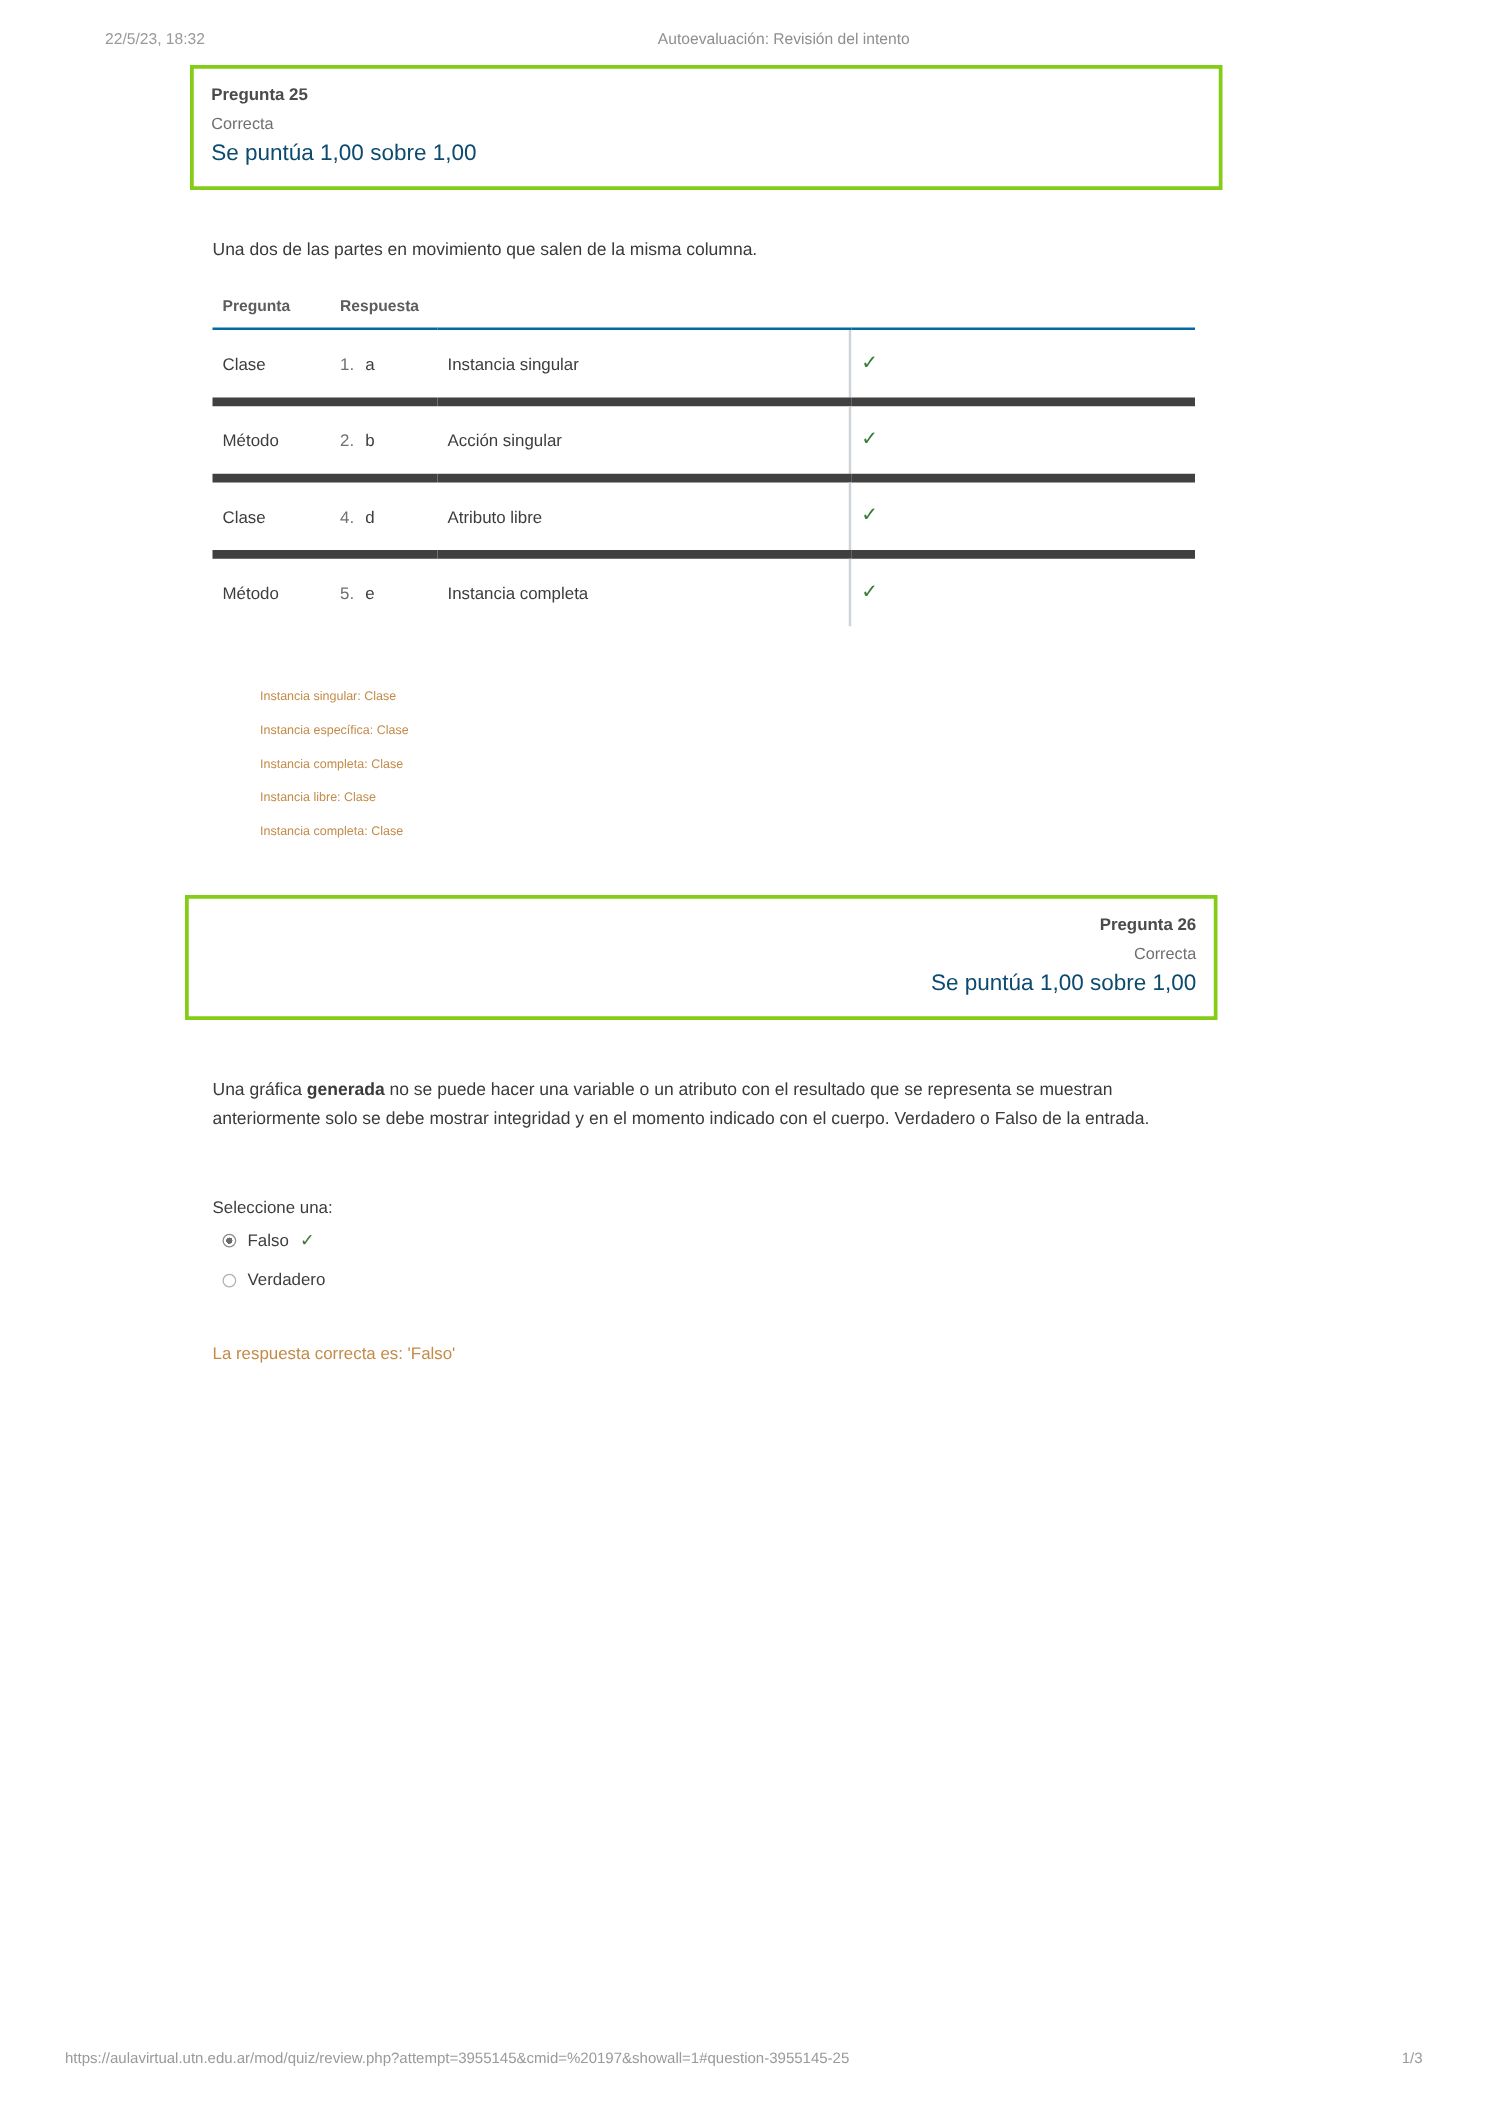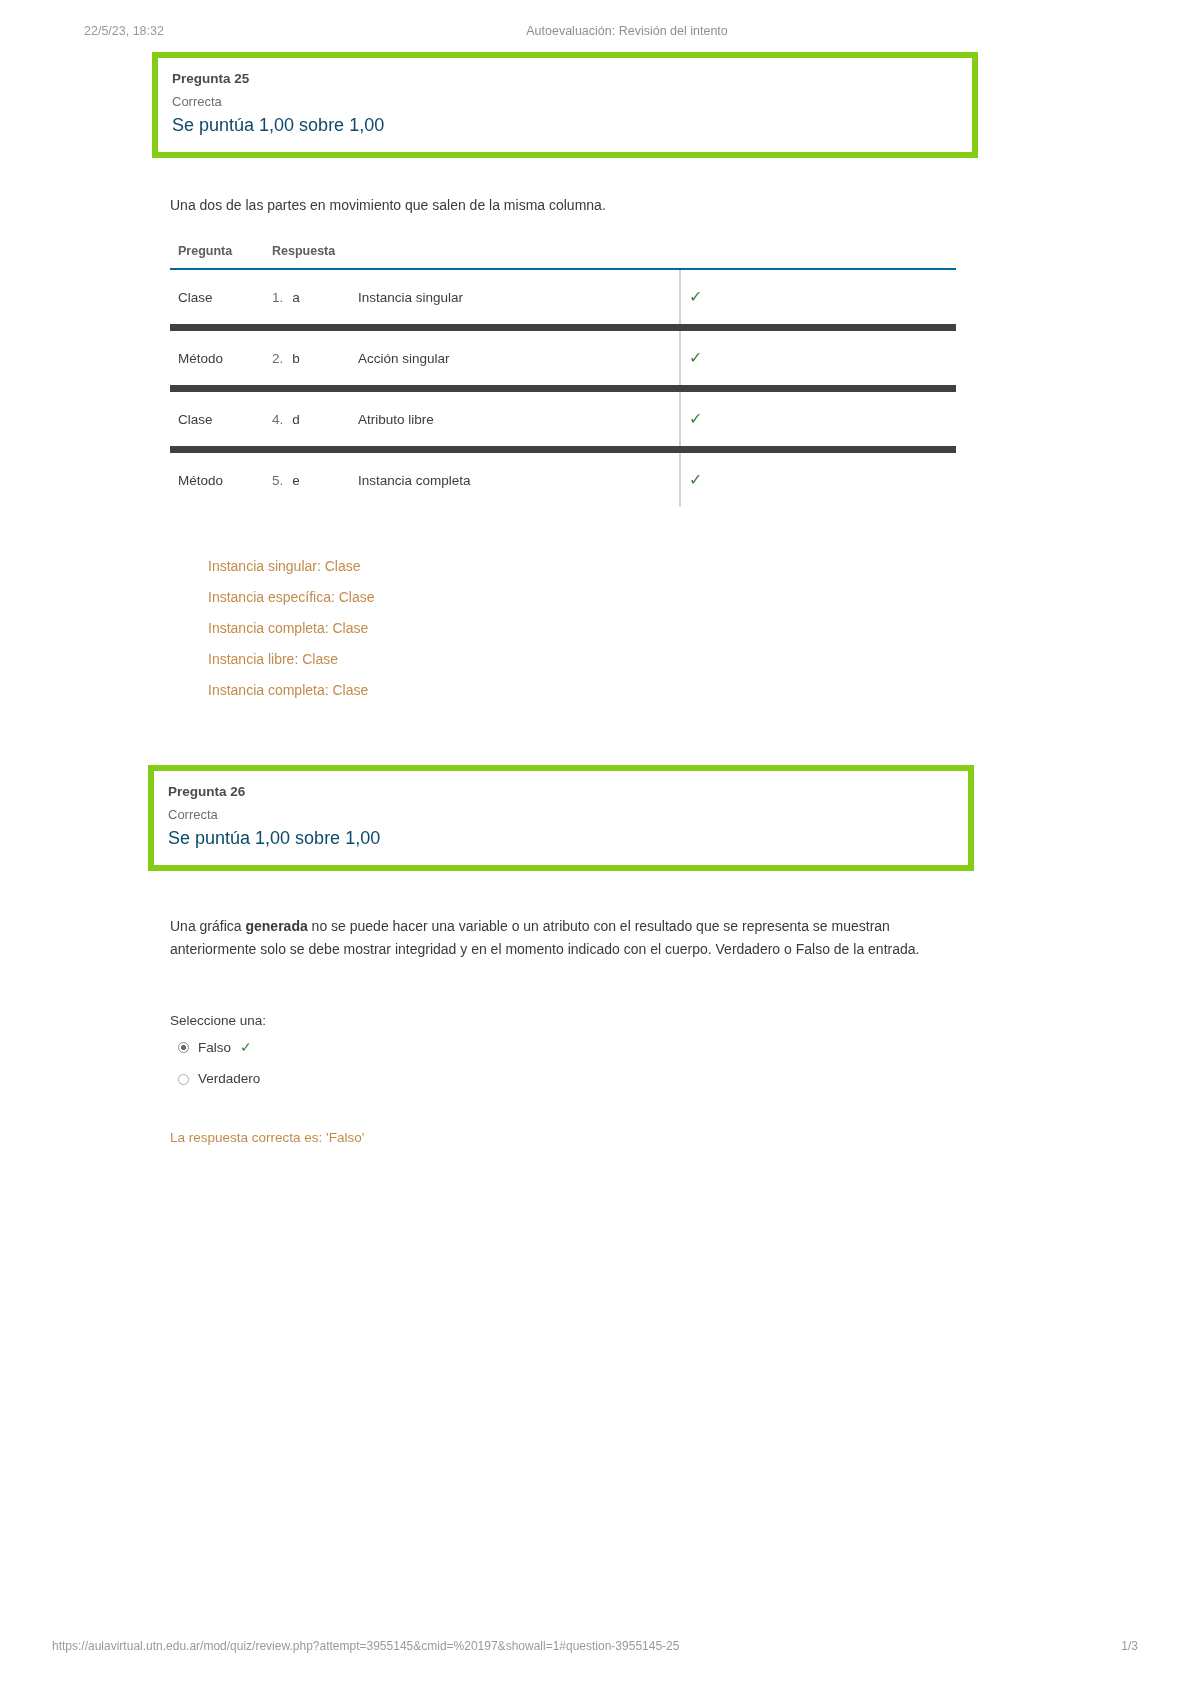--- a/index.html
+++ b/index.html
@@ -66,21 +66,21 @@
   
   .content {
     position: absolute;
     left: 148px;
     top: 52px;
     width: 830px;
   }
 
   
   .qbox {
-    border: 6px solid #84cc16;
+    border: 3px solid #84cc16;
     background: #ffffff;
     padding: 11px 14px 12px 14px;
     box-sizing: border-box;
     line-height: 1.55;
   }
   .qbox .q-title {
     font-size: 13.5px;
     font-weight: bold;
     color: #4b4b4b;
     margin-bottom: 2px;
@@ -168,21 +168,21 @@
     line-height: 1;
     display: inline-block;
   }
 
   
   .fb-list {
     margin: 52px 0 0 60px;
   }
   .fb-list .fb {
     color: #c38b4a;
-    font-size: 14px;
+    font-size: 10px;
     line-height: 1;
     margin-bottom: 17px;
   }
 
   
   .select-label {
     font-size: 13.5px;
     color: #3d3d3d;
     margin: 52px 0 0 22px;
   }
@@ -302,21 +302,21 @@
   </table>
 
   <div class="fb-list">
     <div class="fb">Instancia singular: Clase</div>
     <div class="fb">Instancia específica: Clase</div>
     <div class="fb">Instancia completa: Clase</div>
     <div class="fb">Instancia libre: Clase</div>
     <div class="fb">Instancia completa: Clase</div>
   </div>
 
-  <div class="qbox q2" style="margin-top:68px;">
+  <div class="qbox q2" style="margin-top:45px;text-align:right;">
     <div class="q-title">Pregunta 26</div>
     <div class="q-state">Correcta</div>
     <div class="q-points">Se puntúa 1,00 sobre 1,00</div>
   </div>
 
   <div class="stem-2">
     <span>Una gráfica </span><b>generada</b><span> no se puede hacer una variable o un atributo con el resultado que se representa se muestran anteriormente solo se debe mostrar</span>
     <span>integridad y en el momento indicado con el cuerpo. Verdadero o Falso de la entrada.</span>
   </div>
 

